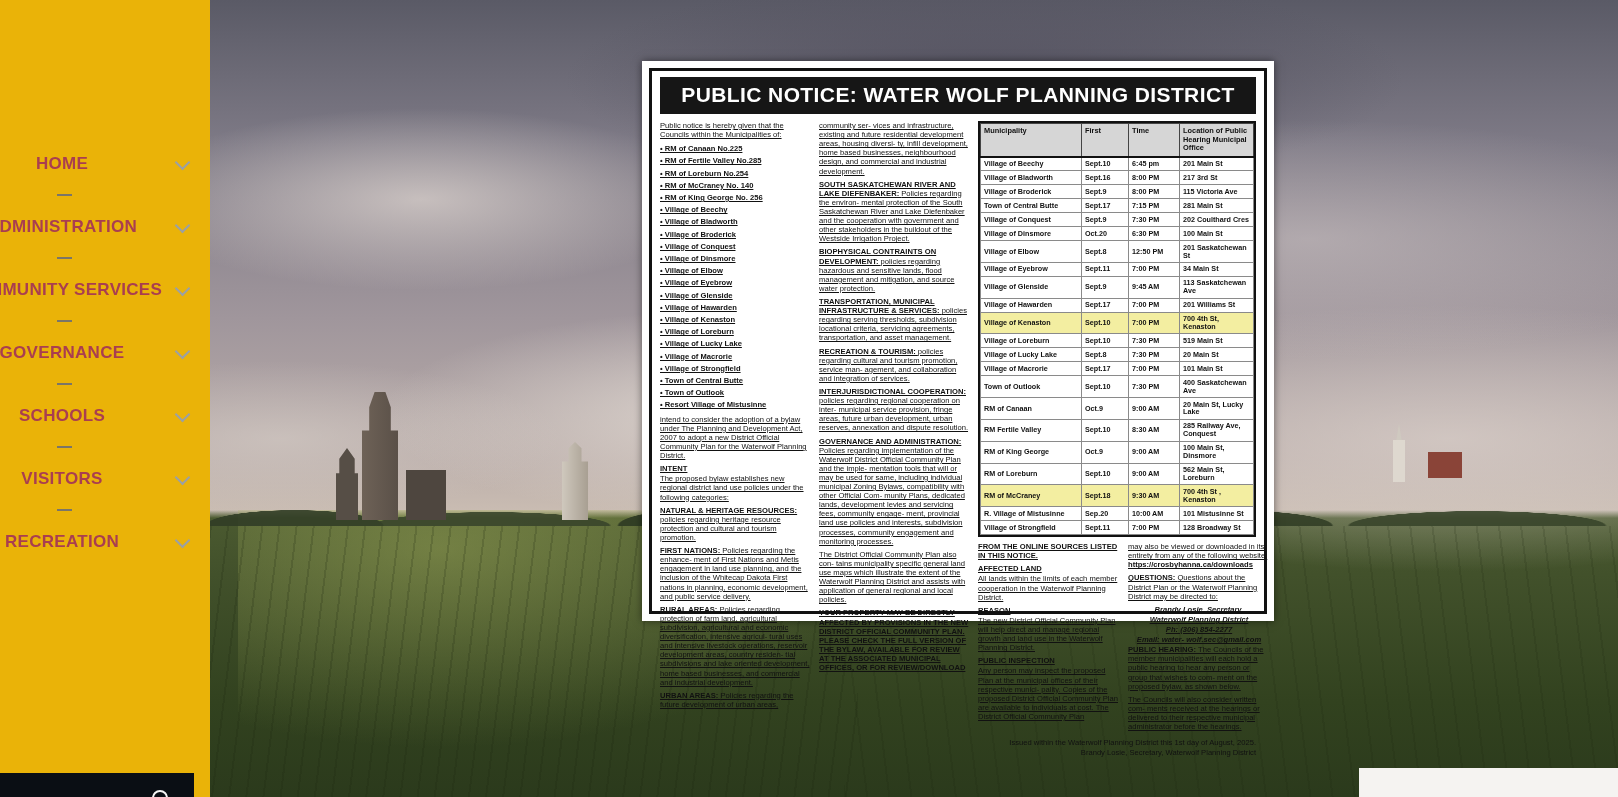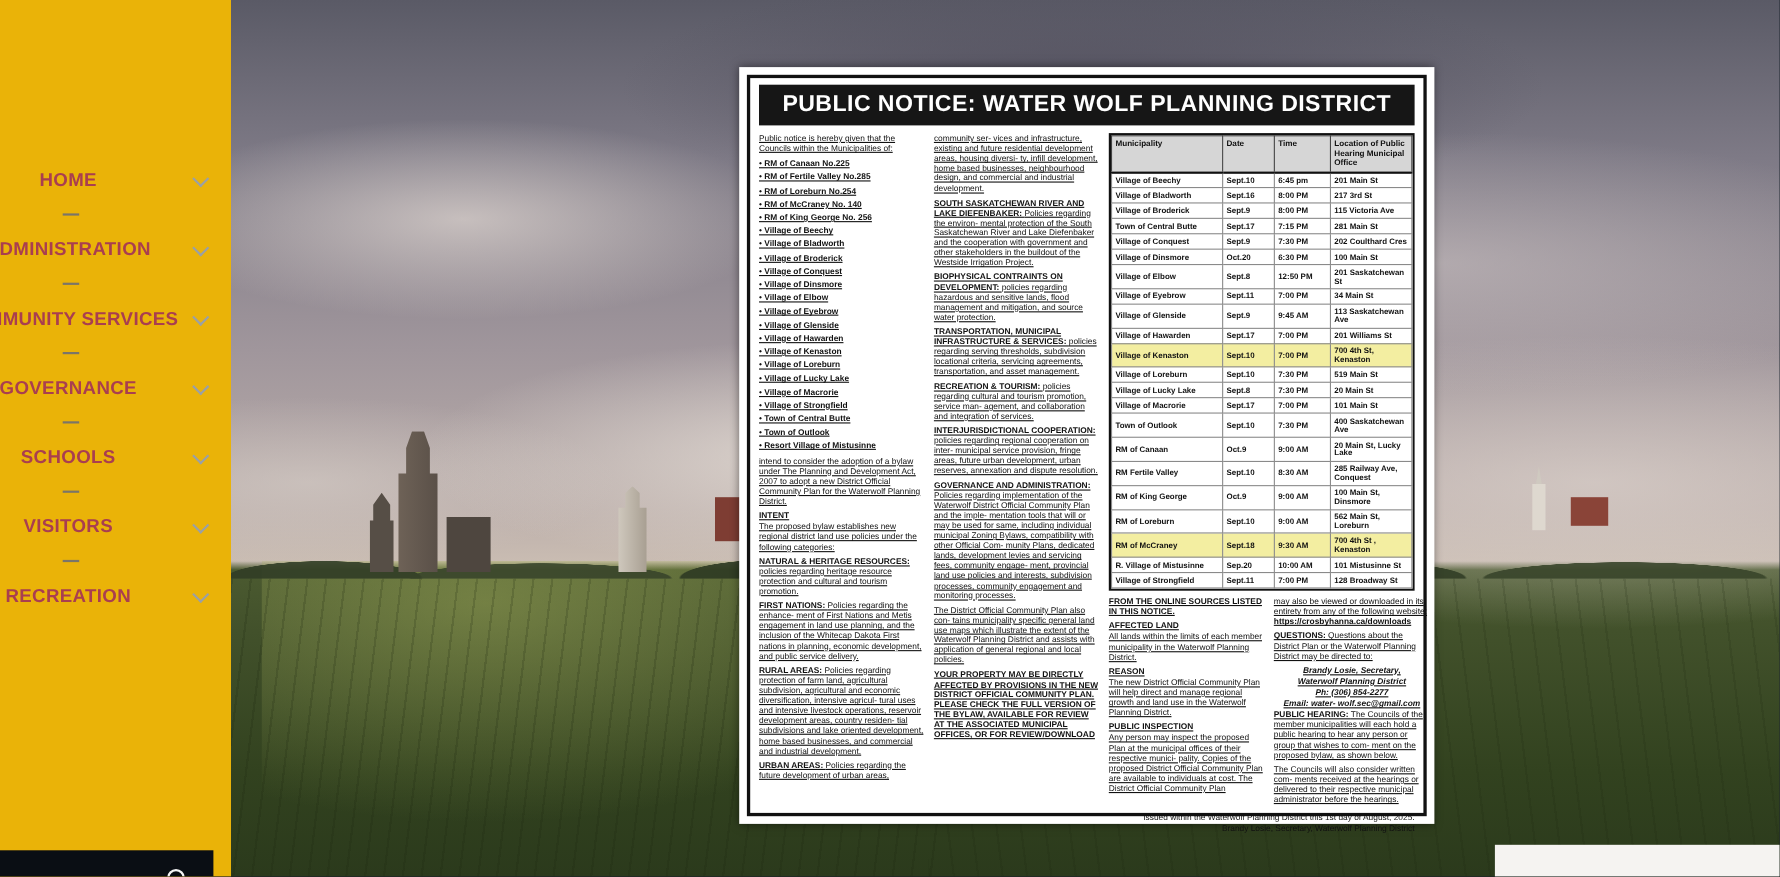--- a/index.html
+++ b/index.html
@@ -56,21 +56,21 @@
     border-right:2.5px solid #9aa0a6;border-bottom:2.5px solid #9aa0a6;transform:rotate(45deg);}
   .side-div{width:15px;height:2px;background:#7a7569;margin:7px 0 7px 57px;}
   .search-box{position:absolute;left:0;bottom:0;width:194px;height:24px;background:#0a0e14;overflow:hidden;}
   .search-icon{position:absolute;right:26px;top:17px;width:12px;height:12px;
     border:2.5px solid #f5f5f5;border-radius:50%;}
 
   
   .corner-panel{position:absolute;right:0;bottom:0;width:259px;height:29px;background:#f5f3f1;z-index:2;}
 
   
-  .notice{position:absolute;left:672px;top:61px;width:632px;height:688px;background:#fff;
+  .notice{position:absolute;left:642px;top:61px;width:632px;height:560px;background:#fff;
     padding:7px;box-sizing:border-box;z-index:5;box-shadow:0 0 8px rgba(0,0,0,.5);}
   .notice-inner{border:3px solid #111;height:100%;box-sizing:border-box;padding:6px 8px 5px;
     display:flex;flex-direction:column;}
   .notice-title{background:#161616;color:#fff;text-align:center;font-size:21px;font-weight:800;
     letter-spacing:.4px;padding:6px 0 7px;flex:0 0 auto;}
   .notice-body{flex:1;display:flex;gap:9px;padding-top:7px;color:#111;}
   .ncol{font-size:7.6px;line-height:1.2;text-decoration:underline;}
   .col1{width:150px;flex:0 0 auto;}
   .col2{width:150px;flex:0 0 auto;}
   .nright{flex:1;display:flex;flex-direction:column;min-width:0;}
@@ -207,21 +207,21 @@
             <p><b>GOVERNANCE AND ADMINISTRATION: </b>Policies regarding implementation of the Waterwolf District Official Community Plan and the imple- mentation tools that will or may be used for same, including individual municipal Zoning Bylaws, compatibility with other Official Com- munity Plans, dedicated lands, development levies and servicing fees, community engage- ment, provincial land use policies and interests, subdivision processes, community engagement and monitoring processes.</p>
             <p>The District Official Community Plan also con- tains municipality specific general land use maps which illustrate the extent of the Waterwolf Planning District and assists with application of general regional and local policies.</p>
             <p class="allbold">YOUR PROPERTY MAY BE DIRECTLY AFFECTED BY PROVISIONS IN THE NEW DISTRICT OFFICIAL COMMUNITY PLAN. PLEASE CHECK THE FULL VERSION OF THE BYLAW, AVAILABLE FOR REVIEW AT THE ASSOCIATED MUNICIPAL OFFICES, OR FOR REVIEW/DOWNLOAD</p>
           </div>
         <div class="nright">
           <div class="table-wrap">
             <table class="htable">
               <thead>
                   <tr>
                     <th>Municipality</th>
-                    <th>Date</th>
+                    <th>First</th>
                     <th>Time</th>
                     <th>Location of Public Hearing Municipal Office</th>
                   </tr>
                 </thead>
               <tbody>
                   <tr>
                     <td>Village of Beechy</td>
                     <td>Sept.10</td>
                     <td>6:45 pm</td>
                     <td>201 Main St</td>
@@ -352,21 +352,21 @@
                     <td>7:00 PM</td>
                     <td>128 Broadway St</td>
                   </tr>
                 </tbody>
             </table>
           </div>
           <div class="bottom-cols">
             <div class="ncol bcol">
                 <p class="allbold">FROM THE ONLINE SOURCES LISTED IN THIS NOTICE.</p>
                 <p class="h">AFFECTED LAND</p>
-                <p>All lands within the limits of each member municipality in the Waterwolf Planning District.</p>
+                <p>All lands within the limits of each member cooperation in the Waterwolf Planning District.</p>
                 <p class="h">REASON</p>
                 <p>The new District Official Community Plan will help direct and manage regional growth and land use in the Waterwolf Planning District.</p>
                 <p class="h">PUBLIC INSPECTION</p>
                 <p>Any person may inspect the proposed Plan at the municipal offices of their respective munici- pality. Copies of the proposed District Official Community Plan are available to individuals at cost. The District Official Community Plan</p>
               </div>
             <div class="ncol bcol">
                 <p>may also be viewed or downloaded in its entirety from any of the following website:<b> https://crosbyhanna.ca/downloads</b></p>
                 <p><b>QUESTIONS: </b>Questions about the District Plan or the Waterwolf Planning District may be directed to:</p>
                 <p class="contact">Brandy Losie, Secretary,</p>
                 <p class="contact">Waterwolf Planning District</p>

